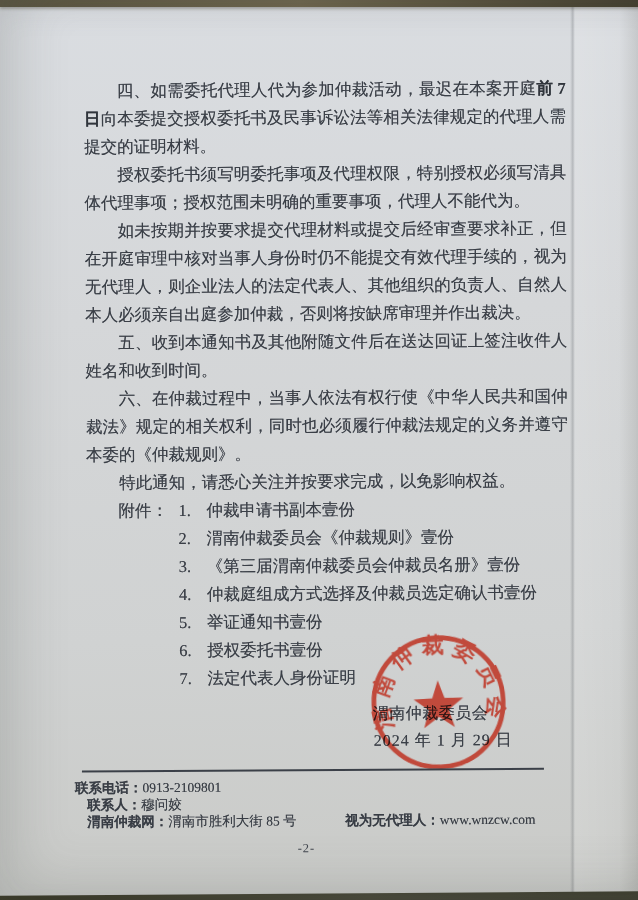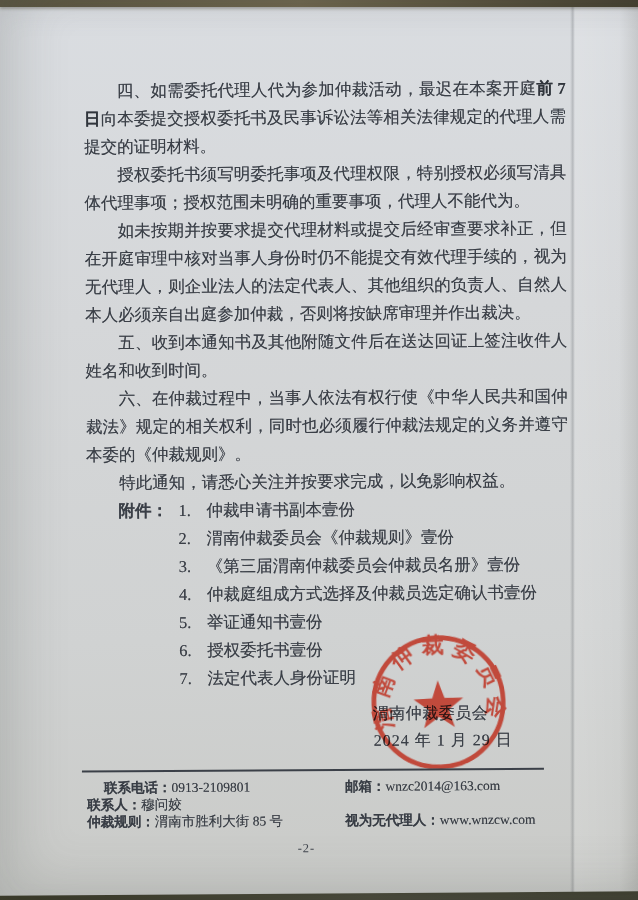--- a/index.html
+++ b/index.html
@@ -44,21 +44,21 @@
     position:absolute;left:86px;top:76px;width:482px;
     font-size:16.5px;line-height:28px;color:#3a3f47;
     text-shadow:0 0 .6px rgba(58,63,71,.65);
     text-align:justify;
   }
   .para{margin:0;text-indent:2em;}
   .bold{font-weight:bold;color:#30353c;}
 
   .attachments{margin-top:0;}
   .att-row{display:grid;grid-template-columns:60px 28px auto;padding-left:32px;line-height:28px;}
-  .att-label{font-weight:bold;}
+  .att-label{font-weight:normal;}
   .att-num{}
   .att-text{}
 
   .sig-org{
     position:absolute;left:371px;top:704px;
     font-size:16px;color:#3a3f47;letter-spacing:.5px;
     text-shadow:0 0 .6px rgba(58,63,71,.65);
   }
   .sig-date{
     position:absolute;left:372px;top:731px;
@@ -79,21 +79,21 @@
 
   .footer-divider{
     position:absolute;left:80px;top:769px;width:462px;height:2px;
     background:#3b4048;
   }
   .f-item{
     position:absolute;font-size:13.5px;color:#383d45;line-height:16px;
     text-shadow:0 0 .5px rgba(56,61,69,.6);
   }
   .f-label{font-weight:bold;}
-  .f-phone{left:102px;top:779px;}
+  .f-phone{left:73px;top:779px;}
   .f-email{left:343px;top:779px;}
   .f-contact{left:85px;top:796px;}
   .f-address{left:85px;top:813px;}
   .f-website{left:343px;top:813px;}
 
   .page-num{
     position:absolute;left:280px;top:841px;width:48px;text-align:center;
     font-size:12.5px;color:#42474f;letter-spacing:1px;
   }
 </style>
@@ -162,28 +162,25 @@
         <path id="sealArc" d="M 27.6 92.5 A 48 48 0 1 1 112.4 92.5" fill="none"></path>
         <text class="seal-text" text-anchor="middle"><textPath href="#sealArc" startOffset="50%">渭南仲裁委员会</textPath></text>
       </svg>
     </div>
 
     <div class="footer-divider"></div>
 
     <div class="f-item f-phone">
       <span class="f-label">联系电话：</span><span>0913-2109801</span>
     </div>
-    <div class="f-item f-email">
-      <span class="f-label">邮箱：</span><span>wnzc2014@163.com</span>
-    </div>
     <div class="f-item f-contact">
       <span class="f-label">联系人：</span><span>穆问姣</span>
     </div>
     <div class="f-item f-address">
-      <span class="f-label">仲裁规则：</span><span>渭南市胜利大街 85 号</span>
+      <span class="f-label">渭南仲裁网：</span><span>渭南市胜利大街 85 号</span>
     </div>
     <div class="f-item f-website">
       <span class="f-label">视为无代理人：</span><span>www.wnzcw.com</span>
     </div>
 
     <div class="page-num">-2-</div>
   </div>
 
   <div class="crease"></div>
   <div class="right-band"></div>

